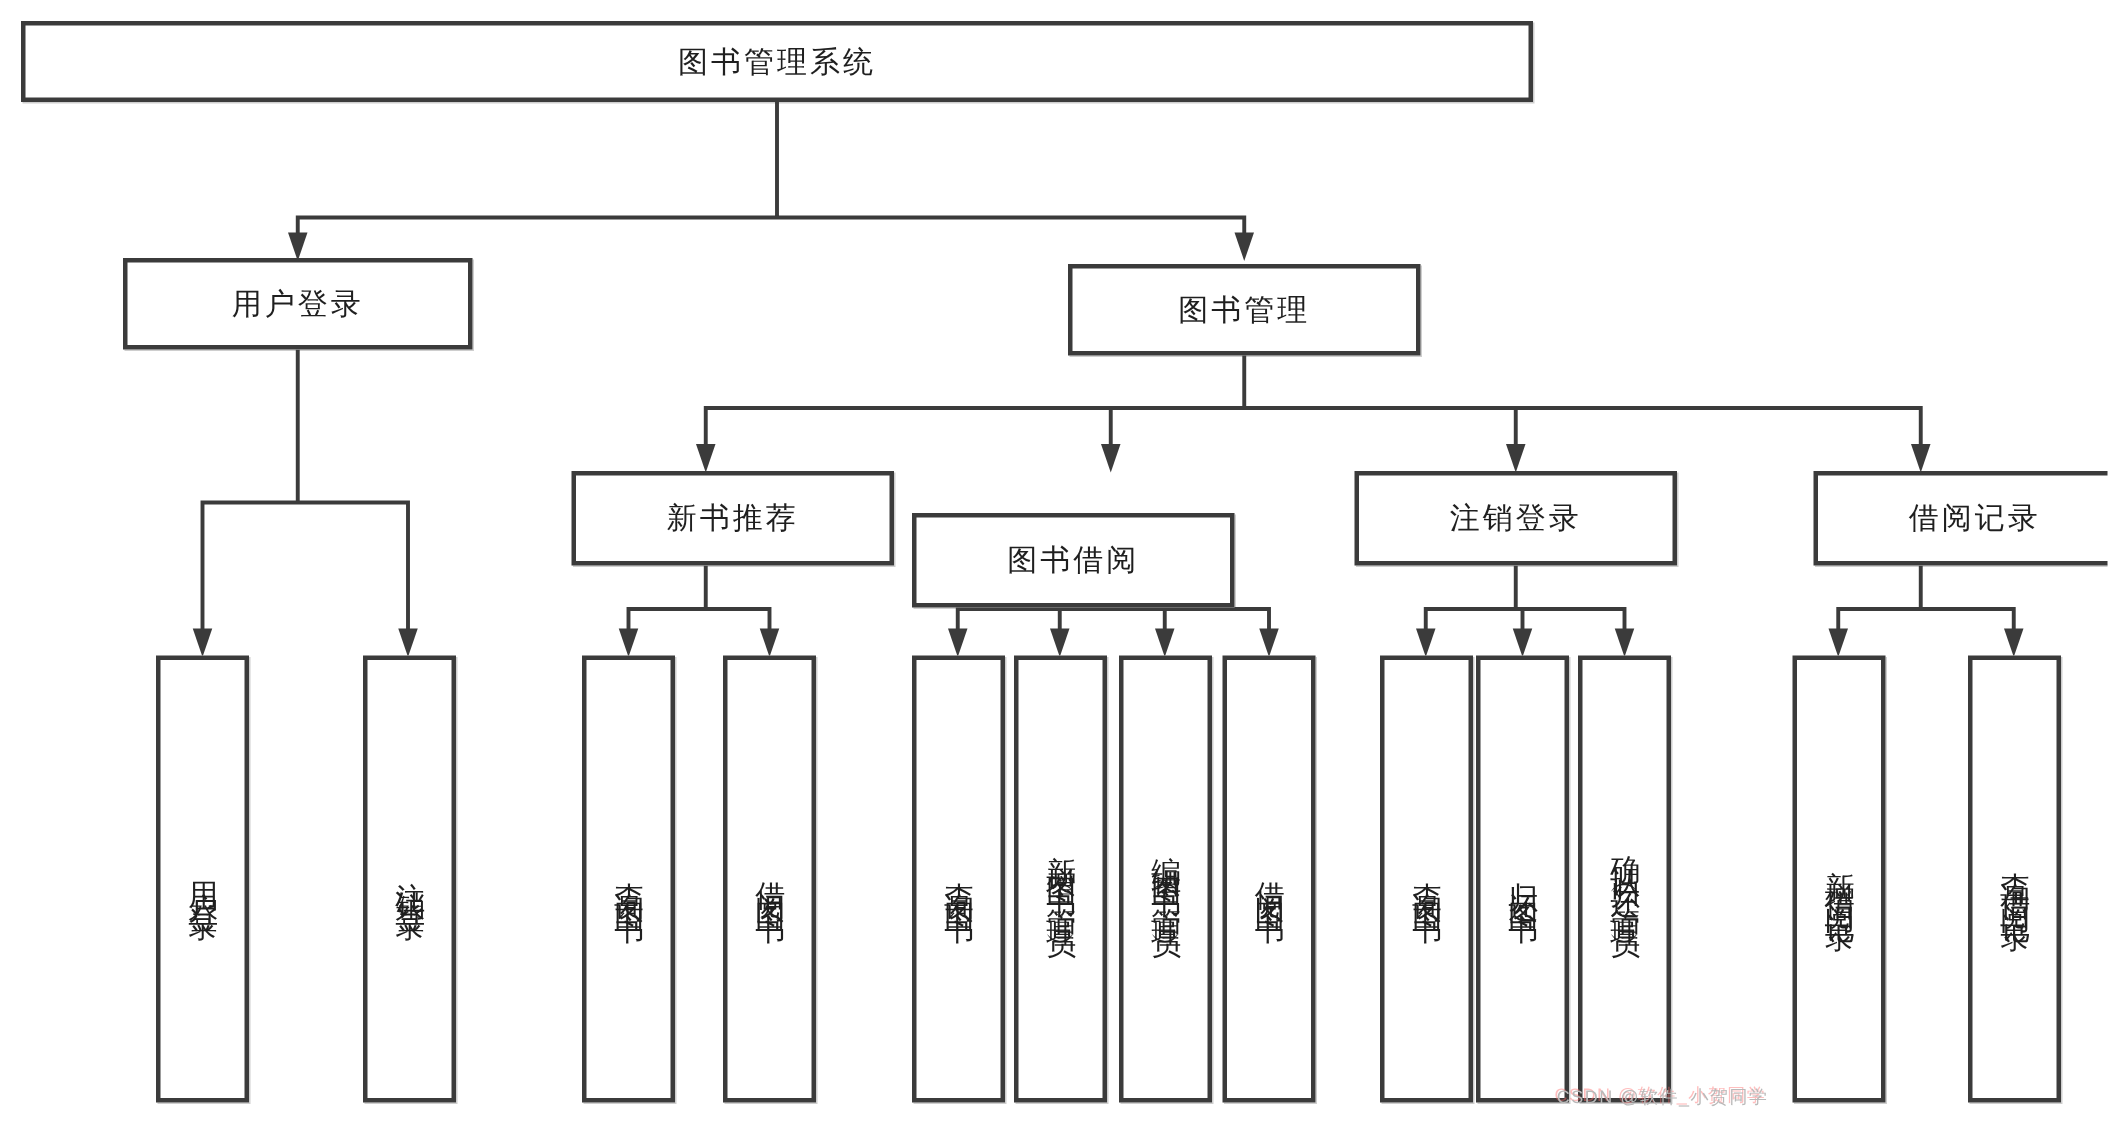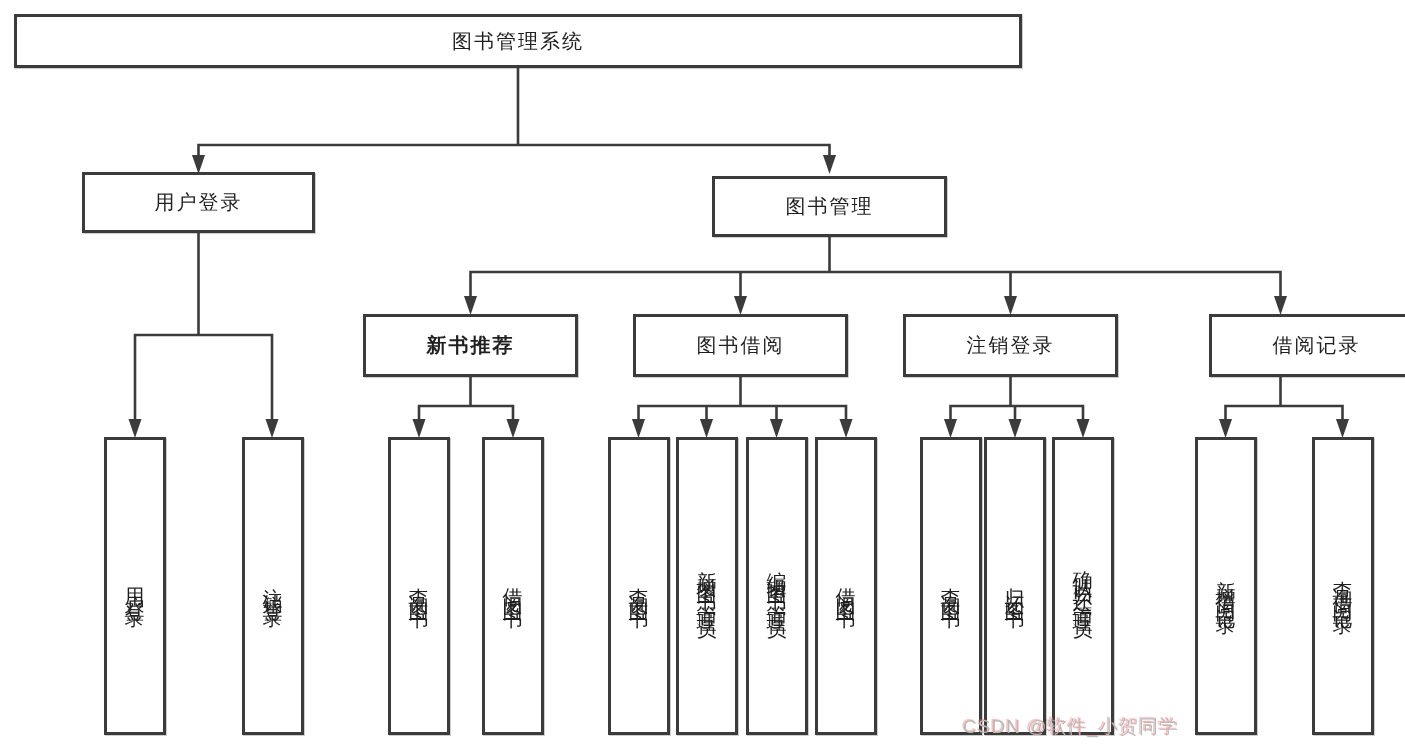--- a/index.html
+++ b/index.html
@@ -36,22 +36,22 @@
     justify-content: center;
     color: var(--text);
     font-size: 20px;
     letter-spacing: 2px;
     box-shadow: 1px 1px 0 rgba(60,60,60,0.25);
   }
   .root-box    { left: 14px;  top: 14px;  width: 1008px; height: 54px; }
   .l2-a        { left: 82px;  top: 172px; width: 233px;  height: 61px; }
   .l2-b        { left: 712px; top: 176px; width: 235px;  height: 61px; }
   .l3          { top: 314px;  width: 215px; height: 63px; }
-  .l3-1 { left: 363px; font-weight: bold; }
-  .l3-2 { left: 633px; }
+  .l3-1 { left: 381px; }
+  .l3-2 { left: 608px; margin-top: 28px; }
   .l3-3 { left: 903px; }
   .l3-4 { left: 1173px; margin-left: 36px; }
   .leaf {
     position: absolute;
     top: 437px; width: 62px; height: 298px;
     border: 3px solid var(--line);
     background: var(--background);
     display: flex;
     align-items: center;
     justify-content: center;
@@ -75,21 +75,21 @@
   .leaf-c3 { left: 746px; }
   .leaf-c4 { left: 815px; }
   .leaf-d1 { left: 920px; }
   .leaf-d2 { left: 984px; }
   .leaf-d3 { left: 1052px; }
   .leaf-e1 { left: 1195px; }
   .leaf-e2 { left: 1312px; }
   .watermark {
     position: absolute;
     right: 6px; bottom: 7px;
-    font-size: 19px;
+    font-size: 12px;
     color: var(--watermark);
     letter-spacing: 1px;
     text-shadow: -1.5px -1px 0 rgba(255,110,110,0.45);
     pointer-events: none;
     text-align: right;
   }
 </style>
 </head>
 <body>
 

